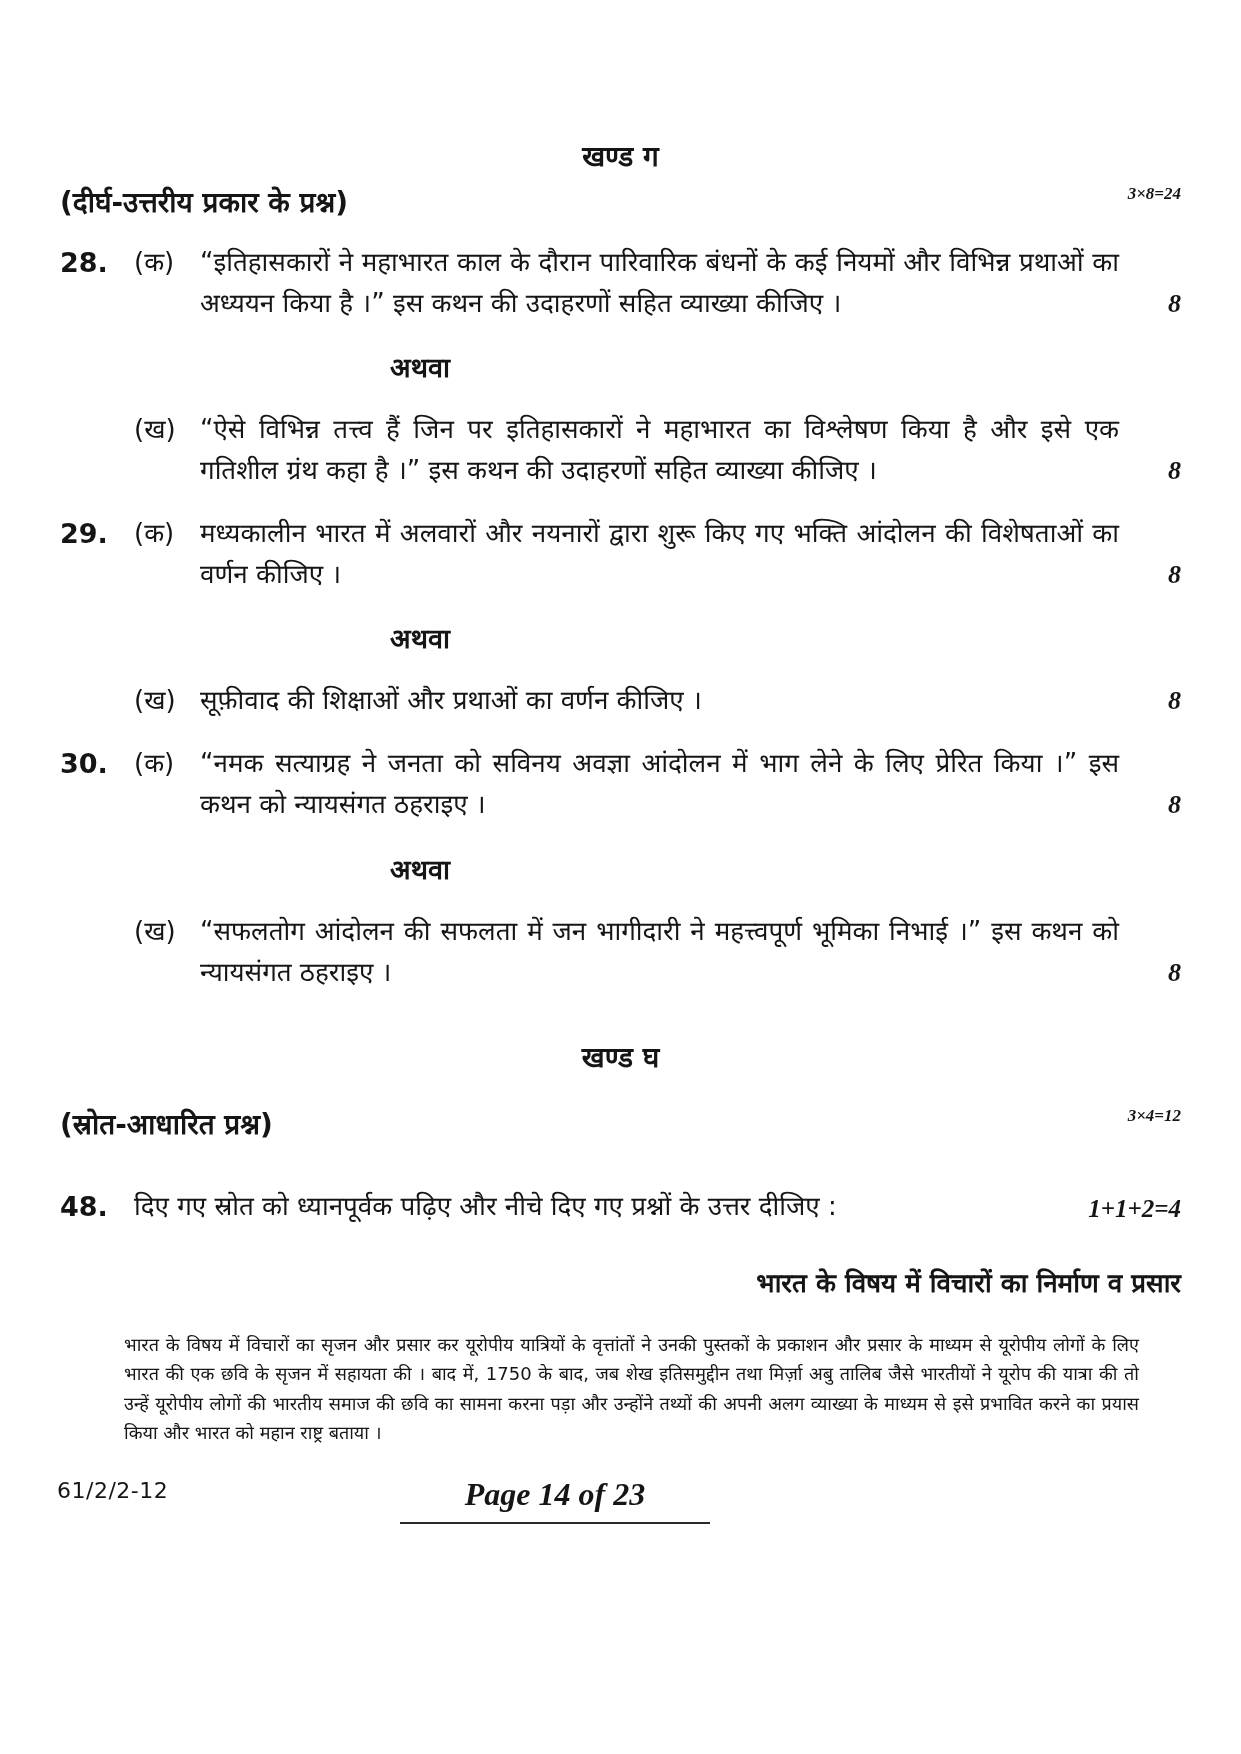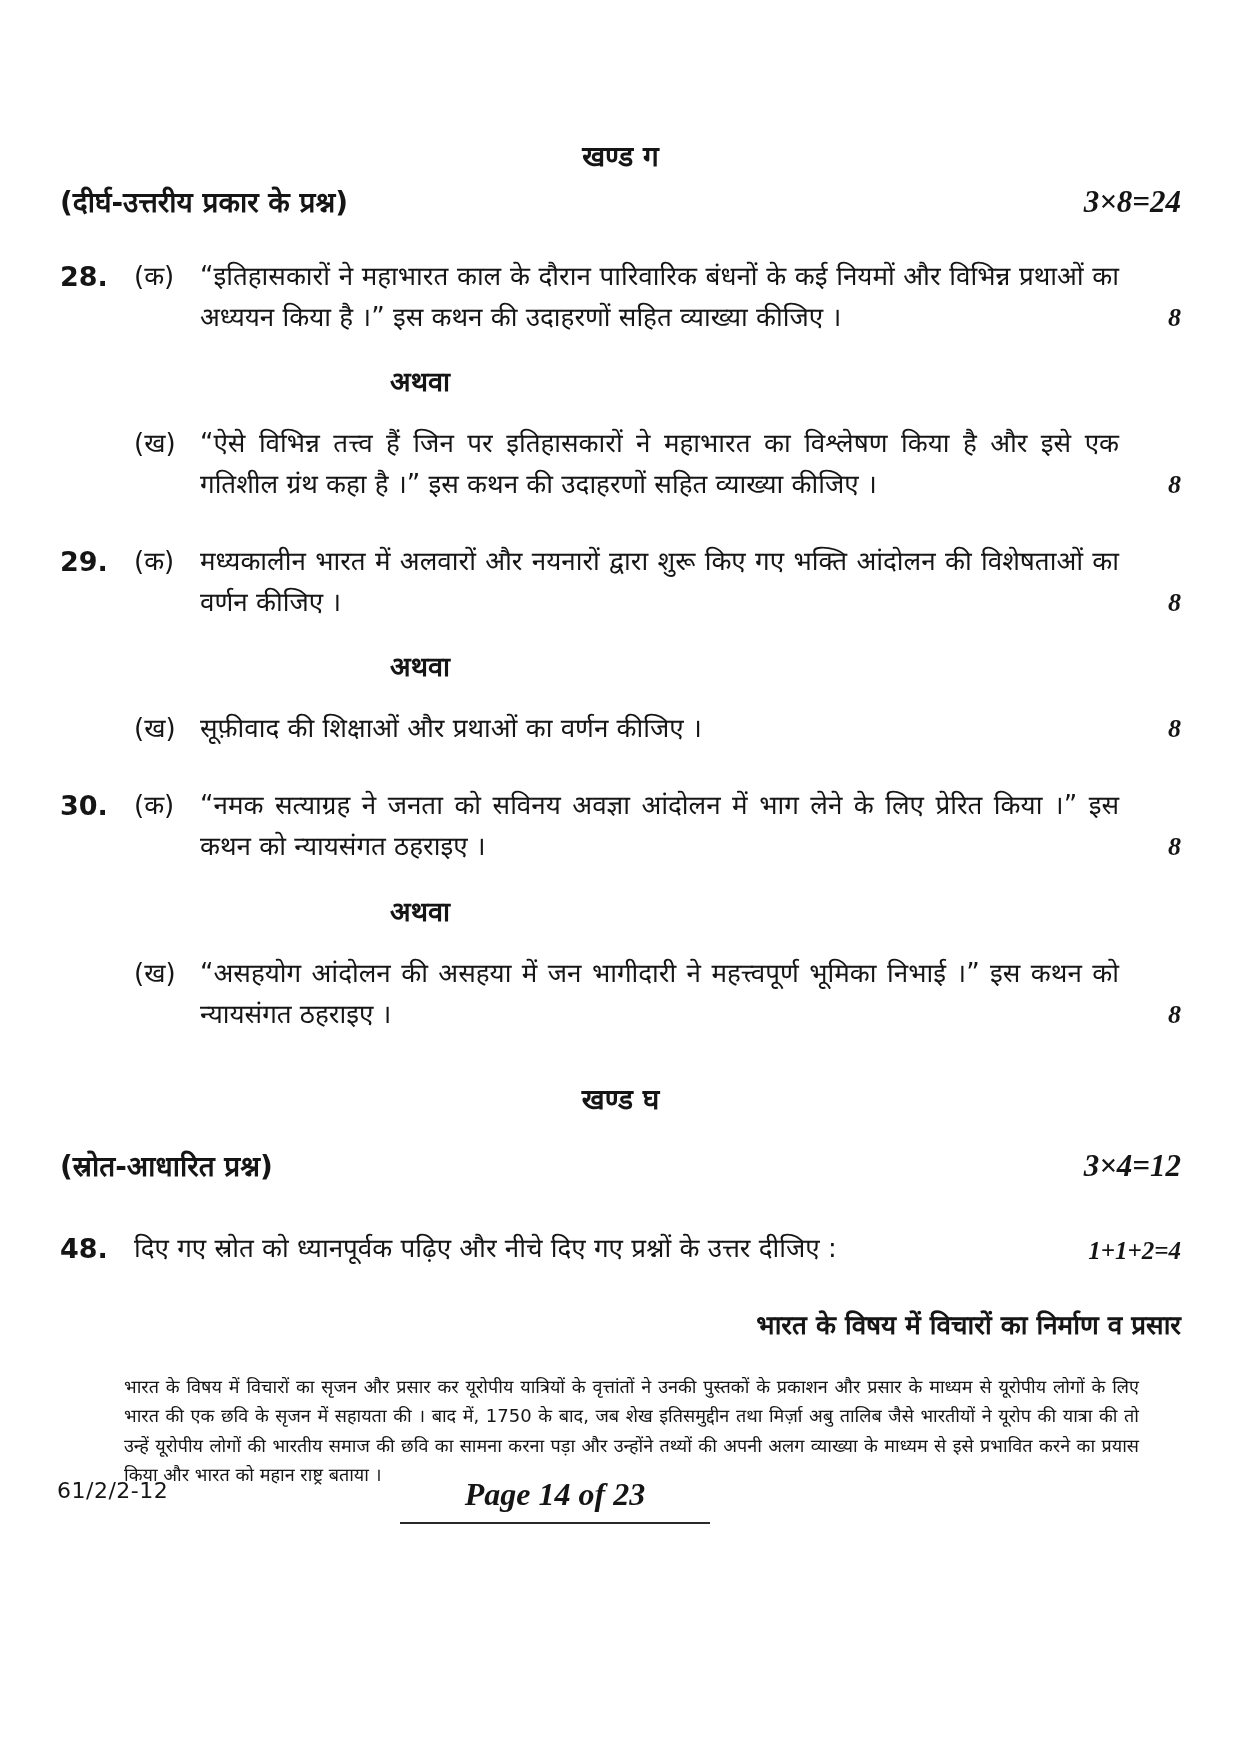--- a/index.html
+++ b/index.html
@@ -34,25 +34,25 @@
     font-size: 28px;
     margin-top: 6px;
   }
   .sec-marks {
     position: absolute;
     right: 0;
     top: 2px;
     font-family: "Liberation Serif", serif;
     font-style: italic;
     font-weight: bold;
-    font-size: 31px;
-  }
-
-  
-  .q-block { margin-top: 36px; }
+    font-size: 17px;
+  }
+
+  
+  .q-block { margin-top: 22px; }
   .q-row { display: flex; align-items: flex-start; }
   .q-num {
     flex: 0 0 74px;
     font-weight: bold;
     font-size: 27px;
     line-height: 1.55;
   }
   .q-label {
     flex: 0 0 66px;
     font-size: 26px;
@@ -189,21 +189,21 @@
     <div class="q-row">
       <div class="q-num">30.</div>
       <div class="q-label">(क)</div>
       <div class="q-text">“नमक सत्याग्रह ने जनता को सविनय अवज्ञा आंदोलन में भाग लेने के लिए प्रेरित किया ।” इस कथन को न्यायसंगत ठहराइए ।</div>
       <div class="q-marks">8</div>
     </div>
     <div class="or-row">अथवा</div>
     <div class="q-row">
       <div class="q-num"></div>
       <div class="q-label">(ख)</div>
-      <div class="q-text">“असहयोग आंदोलन की असहया में जन भागीदारी ने महत्त्वपूर्ण भूमिका निभाई ।” इस कथन को न्यायसंगत ठहराइए ।</div>
+      <div class="q-text">“सफलतोग आंदोलन की सफलता में जन भागीदारी ने महत्त्वपूर्ण भूमिका निभाई ।” इस कथन को न्यायसंगत ठहराइए ।</div>
       <div class="q-marks">8</div>
     </div>
   </div>
 
   <div class="sec-d">
     <div class="sec-head">खण्ड घ</div>
     <div class="sec-sub-row">
       <span>(स्रोत-आधारित प्रश्न)</span>
       <span class="sec-marks">3×4=12</span>
     </div>

